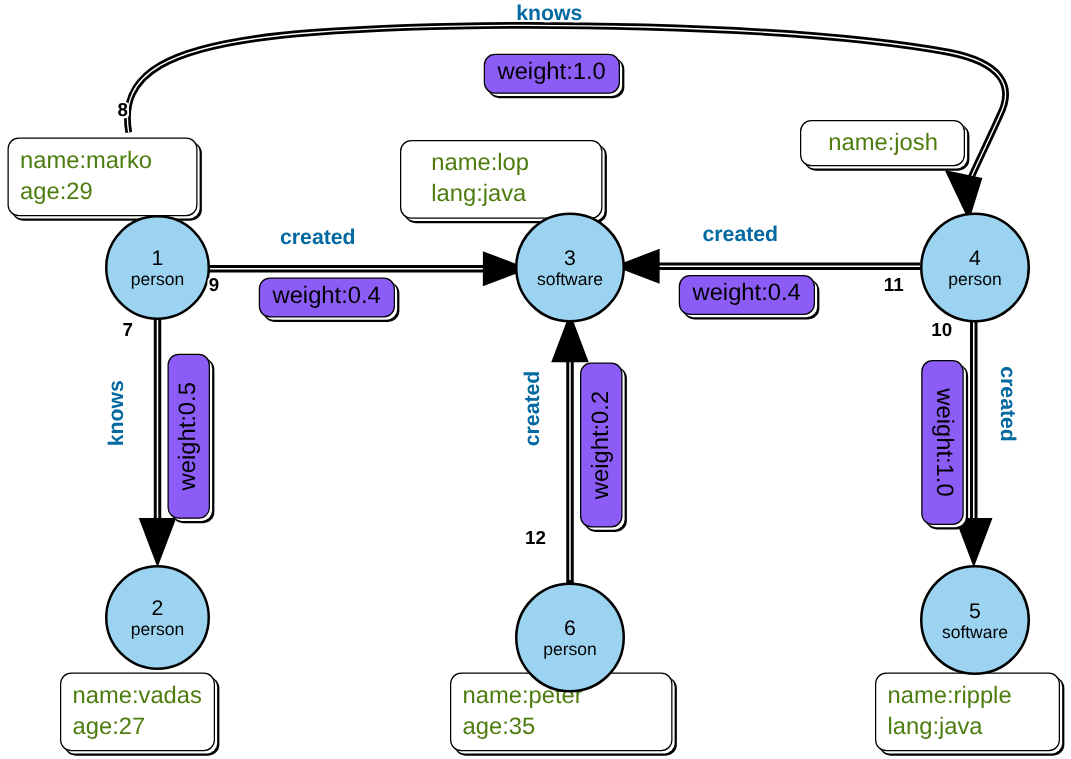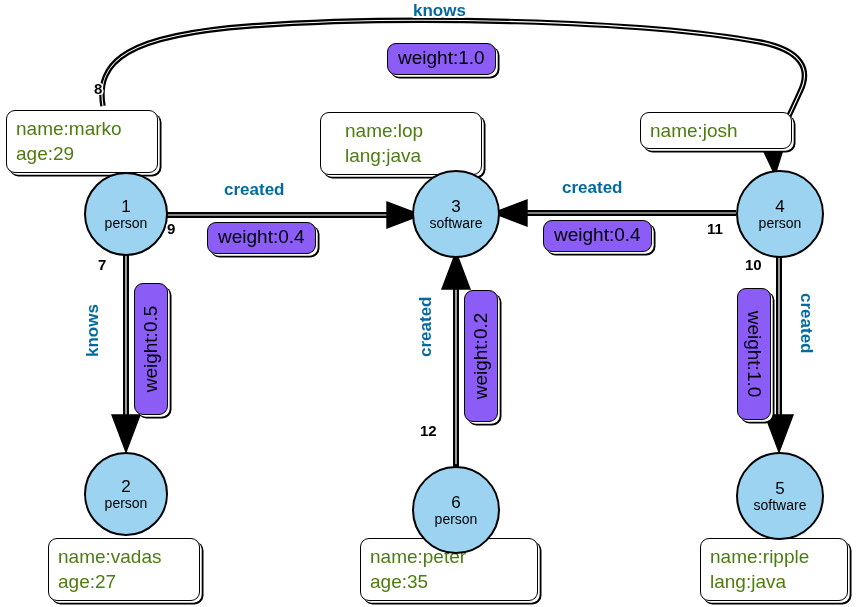--- a/index.html
+++ b/index.html
@@ -173,25 +173,25 @@
   <div class="prop-box" style="left:6px; top:110px; width:152px;">
     <div>name:marko</div>
     <div>age:29</div>
   </div>
 
   <div class="prop-box" style="left:320px; top:112px; width:162px;padding-left:24px;">
     <div>name:lop</div>
     <div>lang:java</div>
   </div>
 
-  <div class="prop-box" style="left:640px; top:112px; width:152px;">
+  <div class="prop-box" style="left:640px; top:96px; width:132px;text-align:center;">
     <div>name:josh</div>
   </div>
 
-  <div class="prop-box" style="left:48px; top:538px; width:152px;">
+  <div class="prop-box" style="left:48px; top:538px; width:124px;">
     <div>name:vadas</div>
     <div>age:27</div>
   </div>
 
   <div class="prop-box" style="left:360px; top:538px; width:178px;">
     <div>name:peter</div>
     <div>age:35</div>
   </div>
 
   <div class="prop-box" style="left:700px; top:538px; width:148px;">

